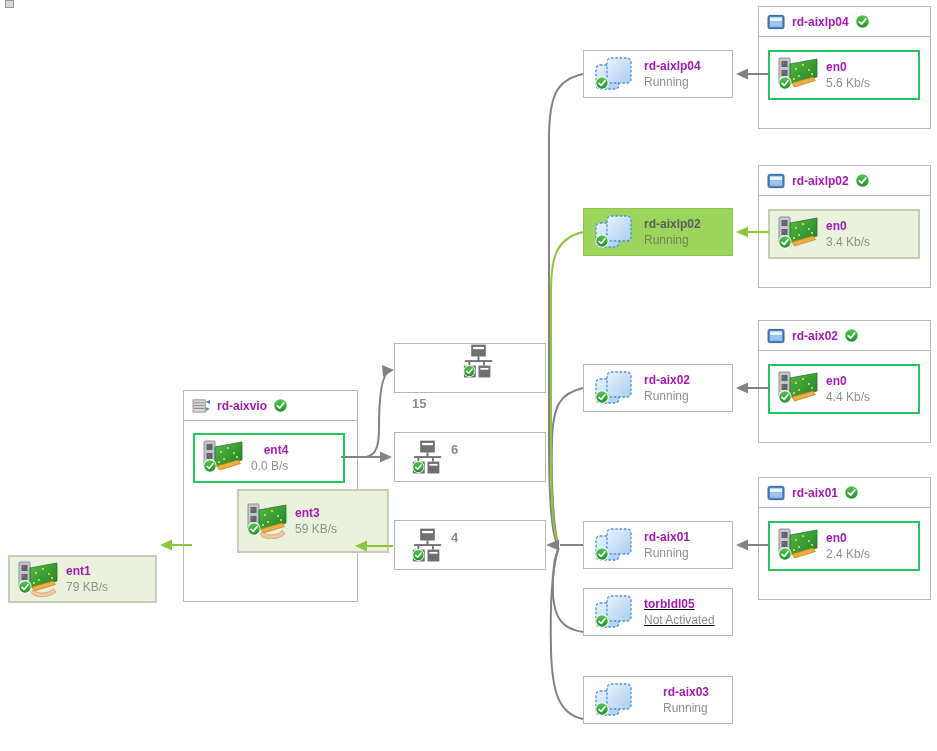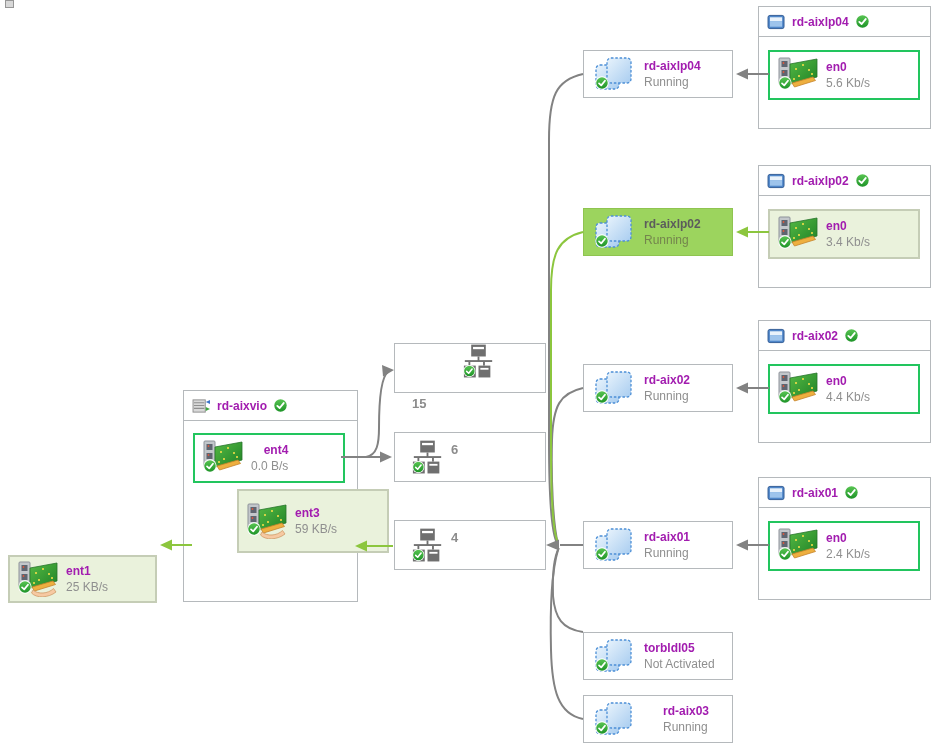--- a/index.html
+++ b/index.html
@@ -117,21 +117,21 @@
   </svg>
 
   <div class="corner-art"></div>
 
   <div class="adapter pale" style="left:8px;top:519px;width:149px;height:48px;margin-top:36px;">
     <svg class="ic-nic">
         <use href="#sym-nic-hand"></use>
       </svg>
     <div class="tcol">
       <span class="name">ent1</span>
-      <span class="sub">25 KB/s</span>
+      <span class="sub">79 KB/s</span>
     </div>
   </div>
 
   <div class="frame" style="left:183px;top:390px;width:175px;height:212px;">
     <div class="frame-header">
       <svg class="ic-vios">
           <use href="#sym-vios"></use>
         </svg>
       <span class="name">rd-aixvio</span>
       <svg class="ic-check">
@@ -206,30 +206,30 @@
   </div>
   <div class="lpar-card" style="top:521px;">
     <svg class="ic-lpar">
         <use href="#sym-lpar"></use>
       </svg>
     <div class="tcol">
       <span class="name">rd-aix01</span>
       <span class="sub">Running</span>
     </div>
   </div>
-  <div class="lpar-card" style="top:632px;">
+  <div class="lpar-card" style="top:588px;text-decoration:underline;">
     <svg class="ic-lpar">
         <use href="#sym-lpar"></use>
       </svg>
     <div class="tcol">
       <span class="name">torbldl05</span>
       <span class="sub">Not Activated</span>
     </div>
   </div>
-  <div class="lpar-card" style="top:695px;gap:28px;">
+  <div class="lpar-card" style="top:676px;gap:28px;">
     <svg class="ic-lpar">
         <use href="#sym-lpar"></use>
       </svg>
     <div class="tcol">
       <span class="name">rd-aix03</span>
       <span class="sub">Running</span>
     </div>
   </div>
 
   <div class="frame" style="left:758px;top:6px;width:173px;height:123px;">

